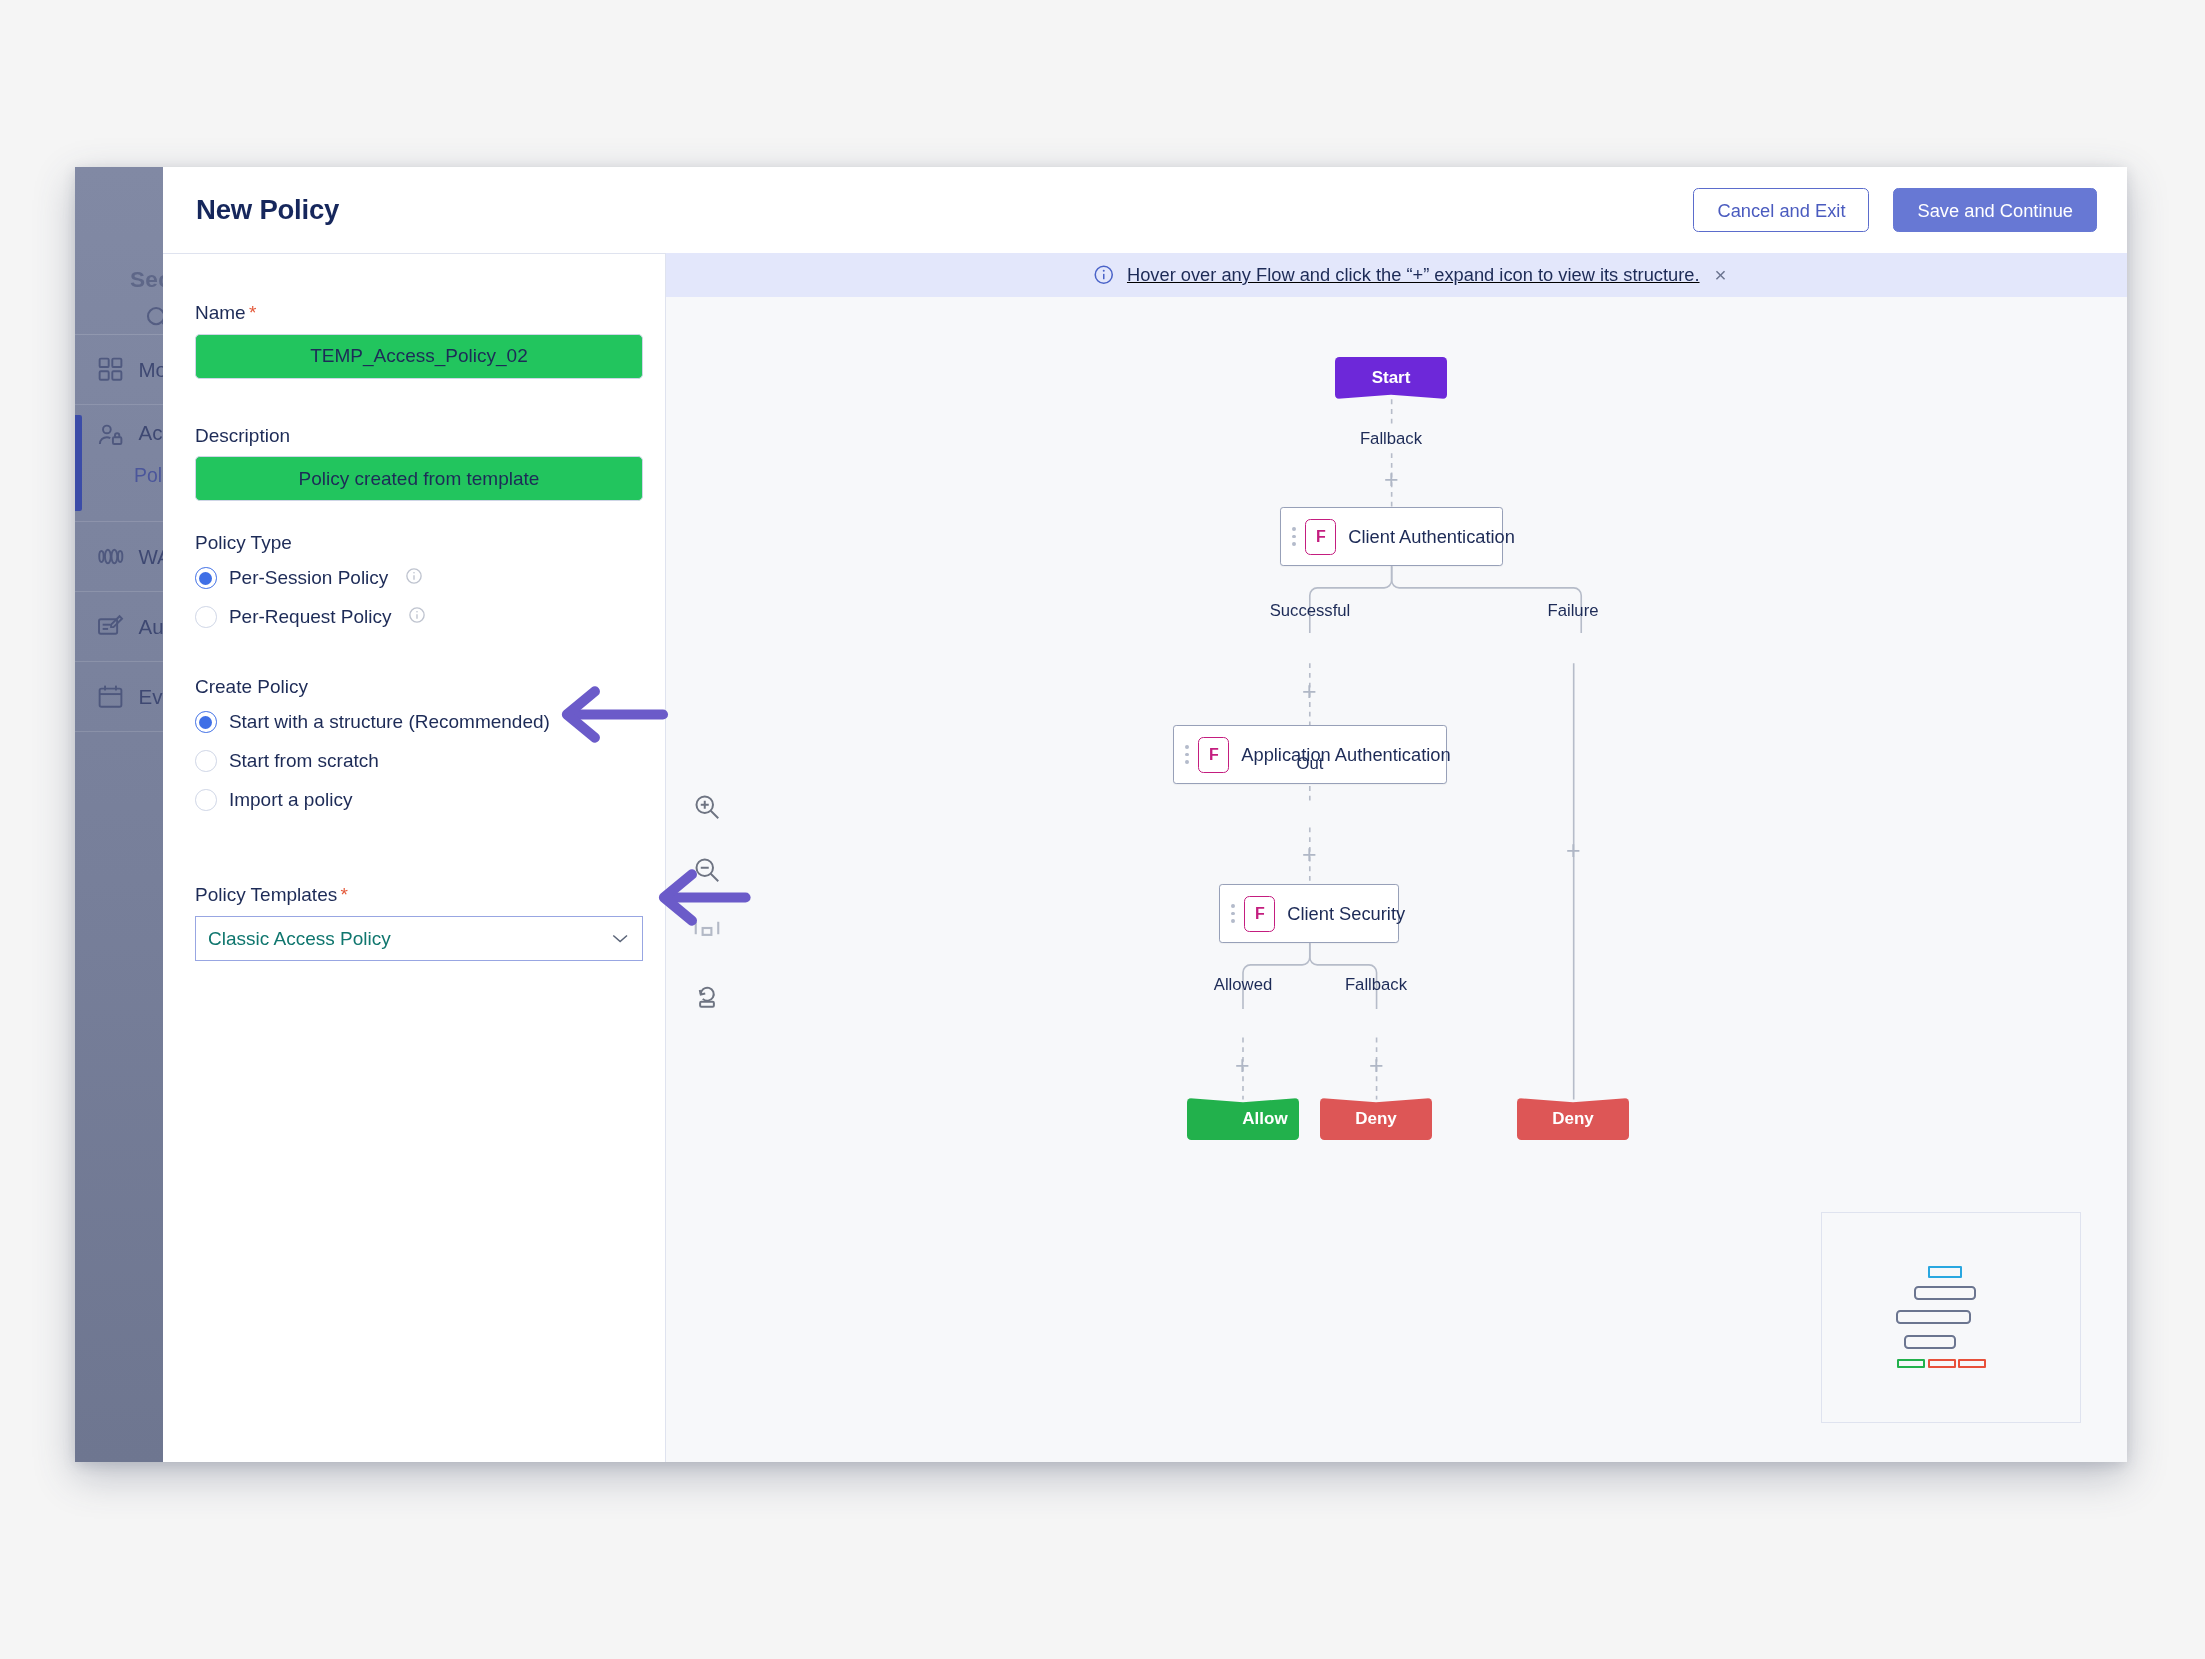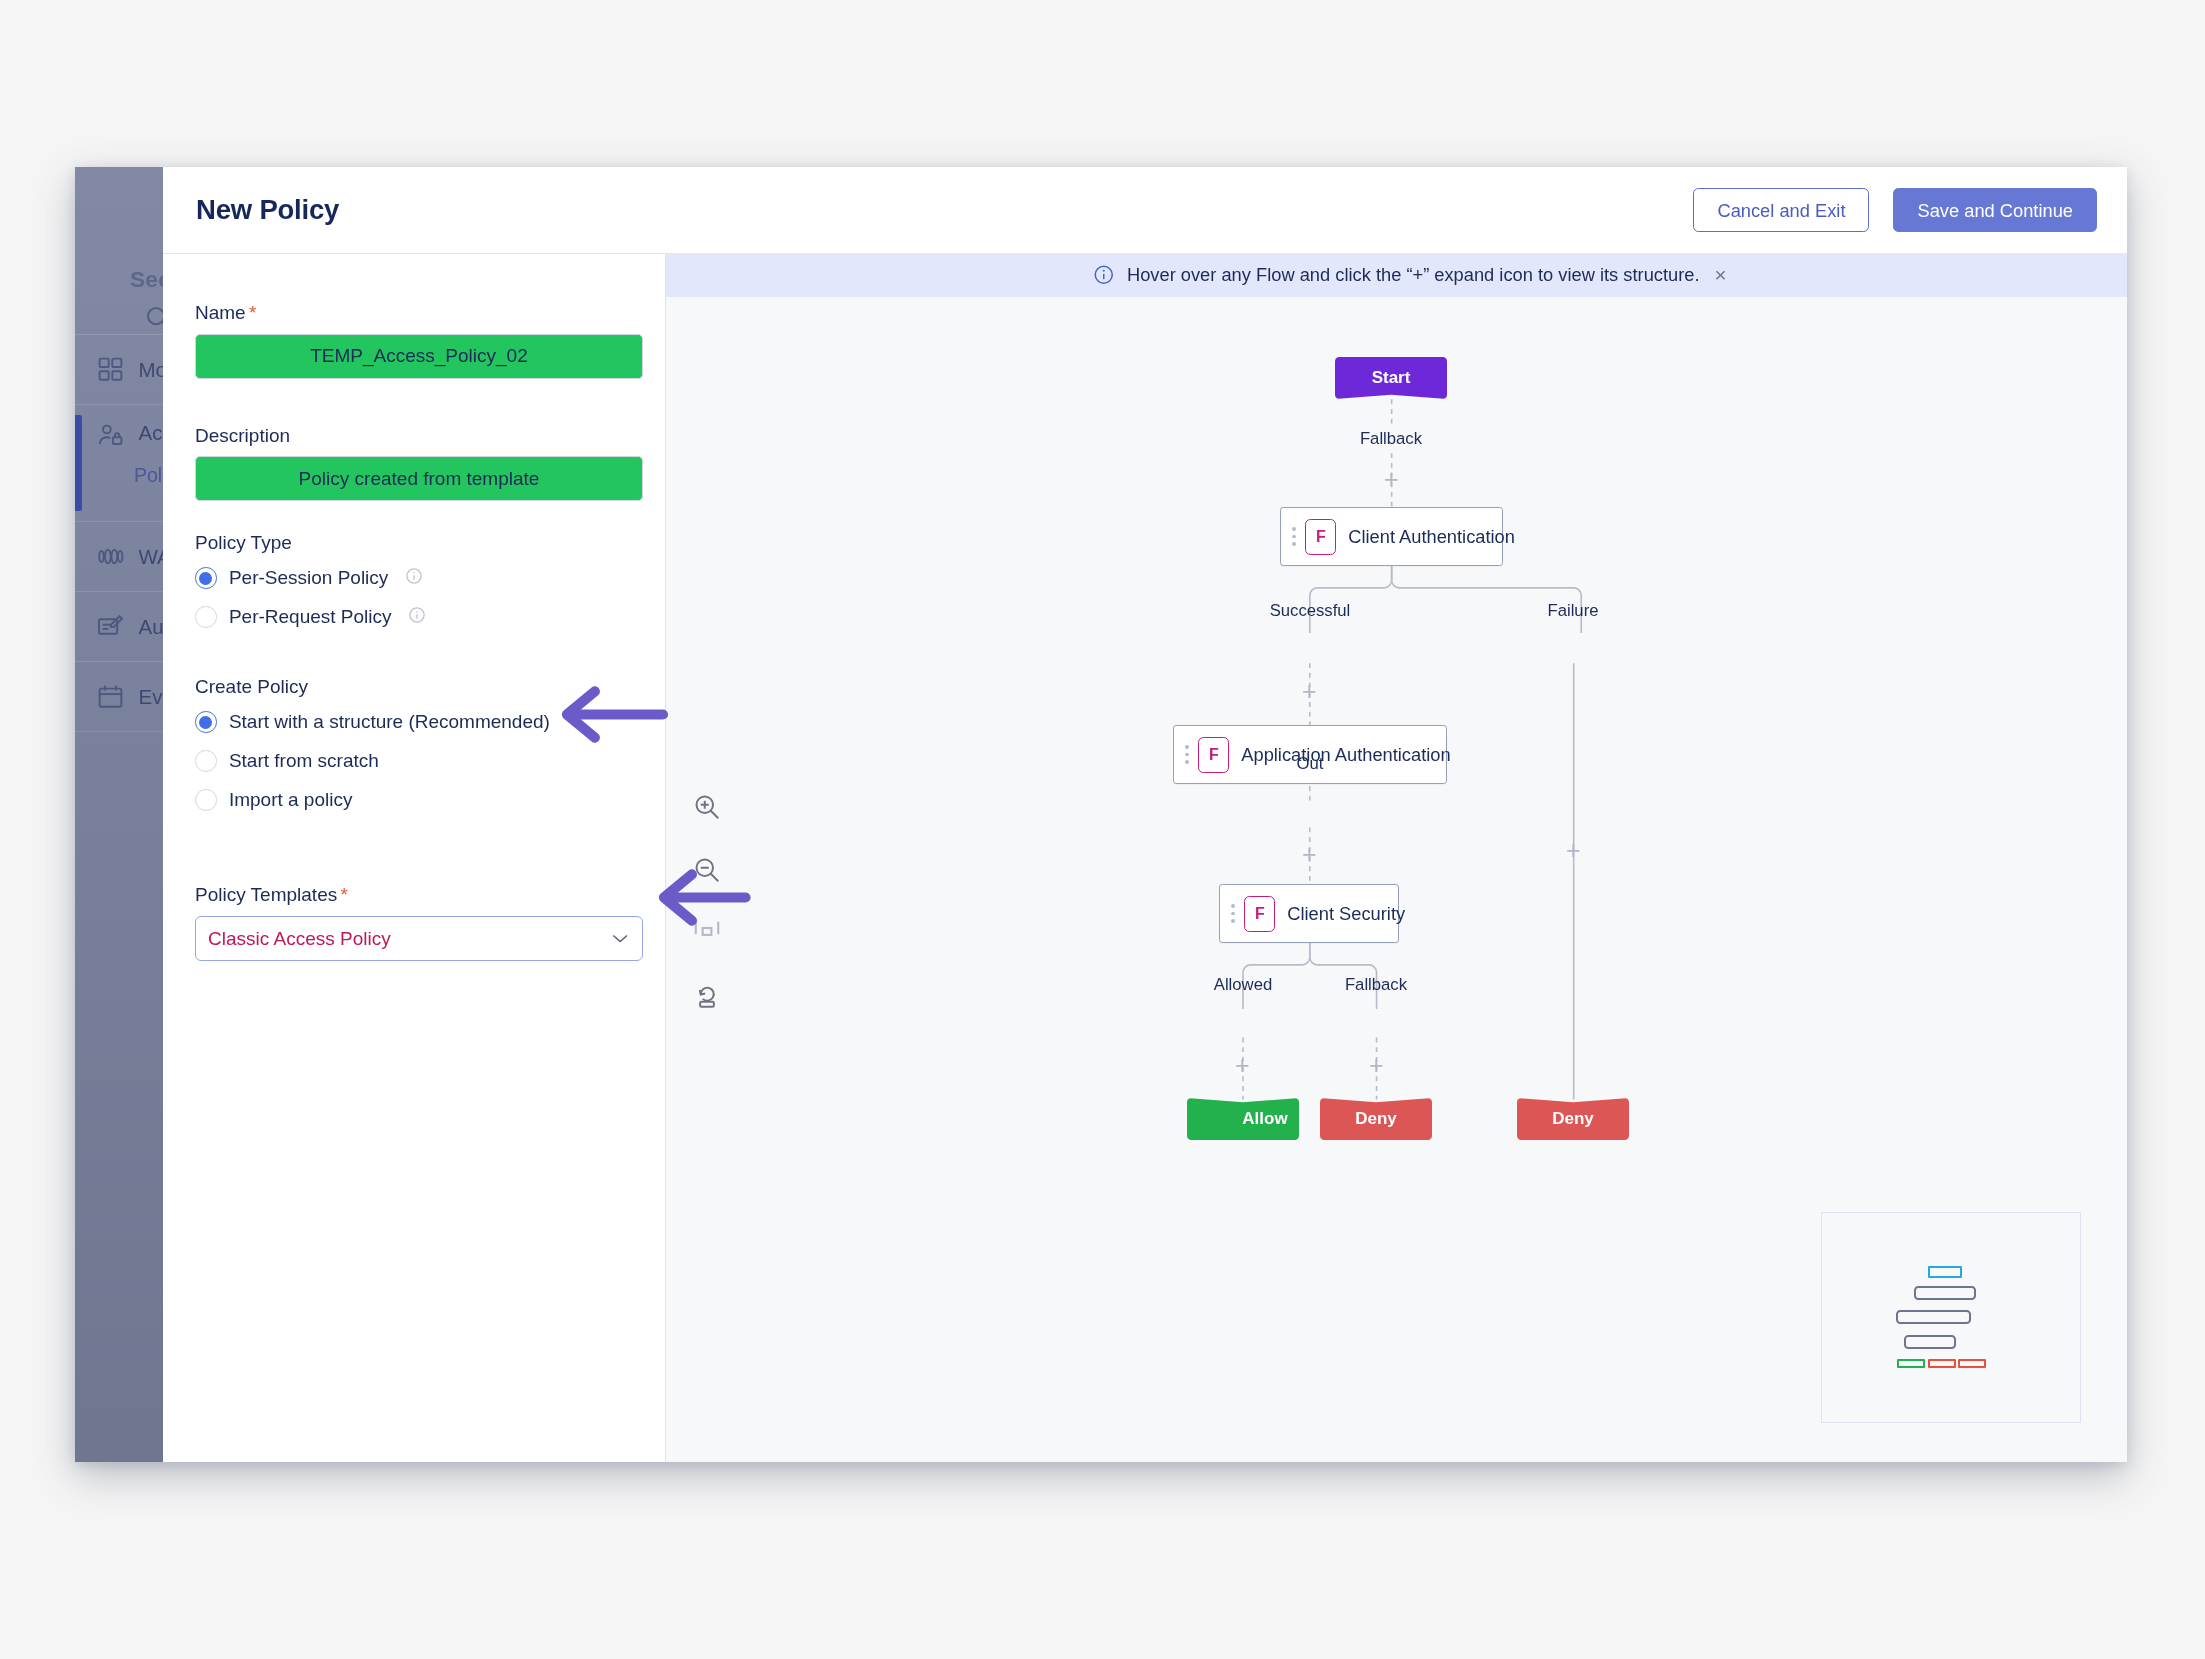--- a/index.html
+++ b/index.html
@@ -113,31 +113,31 @@
   .radio.checked::after {
     content:""; position:absolute; left:50%; top:50%;
     width:13px; height:13px; margin:-6.5px 0 0 -6.5px;
     background:#3f6fe6; border-radius:50%;
   }
   .radio-label { font-size:19px; color:#1d2b57; white-space:nowrap; }
   .info-ico { width:18px; height:18px; flex:0 0 18px; margin-left:4.3px; opacity:.55; }
 
   .select-wrap { position:relative; width:448px; }
   .select-box {
-    width:448px; height:45px; border:1.1px solid #98a6e2; border-radius:6px;
-    background:#fff; color:#be185d; font-size:19px;
+    width:448px; height:45px; border:1.1px solid #98a6e2; border-radius:0;
+    background:#fff; color:#0f766e; font-size:19px;
     display:flex; align-items:center; padding:0 12px; cursor:pointer;
   }
   .select-caret { position:absolute; right:14px; top:16px; pointer-events:none; }
 
   
   #canvas-panel { flex:1; position:relative; background:#f7f8fa; min-width:0; }
   #info-banner {
     height:44px; background:#e3e7fb;
-    display:flex; align-items:center; justify-content:center; position:relative;
+    display:flex; align-items:center; justify-content:center; position:relative;text-decoration:underline;
   }
   #info-banner-inner { display:flex; align-items:center; gap:12px; }
   #info-banner-text { font-size:18.3px; color:#1d2b57; }
   #banner-close {
     position:absolute; left:calc(50% + 318px); top:50%; transform:translateY(-50%);
     font-size:20.5px; color:#6c7590; cursor:pointer; line-height:1;
   }
   #flow-canvas { position:absolute; left:0; top:44px; right:0; bottom:0; }
 
   

